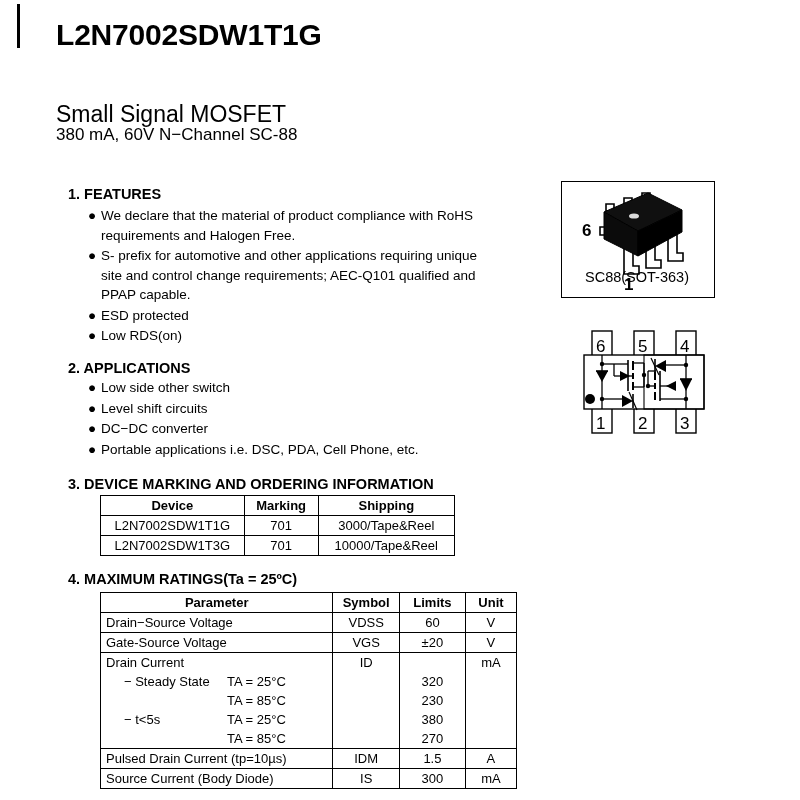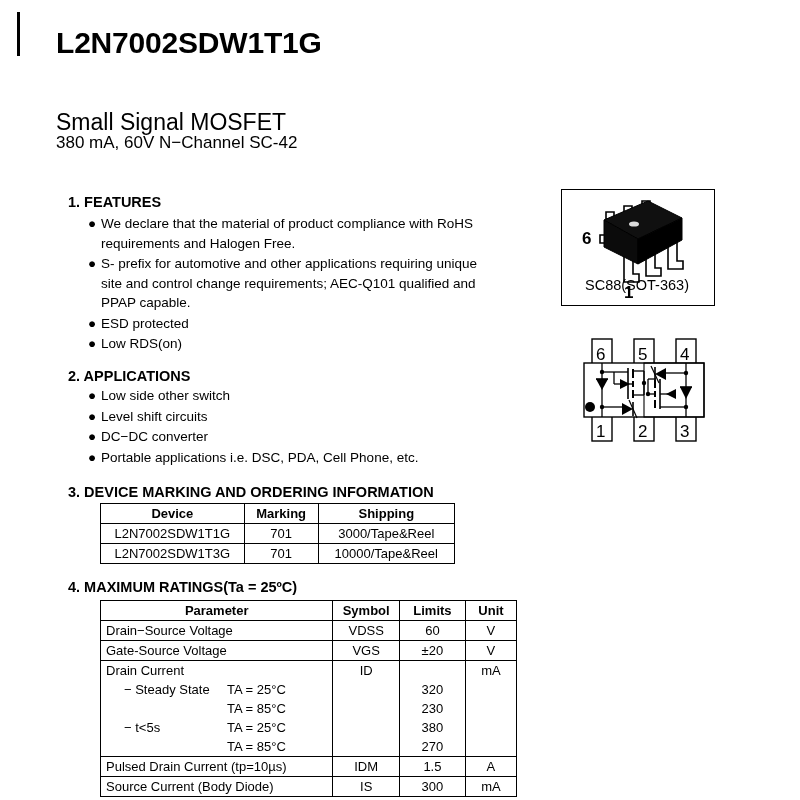--- a/index.html
+++ b/index.html
@@ -5,21 +5,21 @@
   html,body{margin:0;padding:0;}
   body{
     width:800px;height:800px;
     background:#ffffff;
     font-family:"Liberation Sans", sans-serif;
     color:#000000;
     position:relative;
     overflow:hidden;
     -webkit-font-smoothing:antialiased;
   }
-  .page{position:absolute;left:0;top:12px;width:800px;height:724px;}
+  .page{position:absolute;left:0;top:4px;width:800px;height:724px;}
 
   
   .scan-edge{position:absolute;left:17px;top:0;width:3px;height:44px;background:#000;}
 
   
   .title1{position:absolute;left:56px;top:14px;font-size:30px;font-weight:bold;letter-spacing:-0.2px;white-space:nowrap;}
   .title2{position:absolute;left:56px;top:52px;font-size:30px;font-weight:bold;letter-spacing:-0.2px;white-space:nowrap;}
   .subtitle1{position:absolute;left:56px;top:97px;font-size:23px;white-space:nowrap;}
   .subtitle2{position:absolute;left:56px;top:121px;font-size:17px;white-space:nowrap;}
 
@@ -85,21 +85,21 @@
 </style>
 </head>
 <body>
 
 <div class="page">
 
   <div class="scan-edge"></div>
 
   <div class="title1">L2N7002SDW1T1G</div>
   <div class="subtitle1">Small Signal MOSFET</div>
-  <div class="subtitle2">380 mA, 60V N−Channel SC-42</div>
+  <div class="subtitle2">380 mA, 60V N−Channel SC-88</div>
 
   <div class="sec-head" id="sec1">1. FEATURES</div>
   <div class="blist" id="feat-list">
     <div class="bitem">
       <span class="dot">●</span>
       <span class="txt">We declare that the material of product  compliance with RoHS requirements and Halogen Free.</span>
     </div>
     <div class="bitem">
       <span class="dot">●</span>
       <span class="txt">S- prefix for automotive and other applications requiring unique site and control change requirements; AEC-Q101 qualified and PPAP capable.</span>

